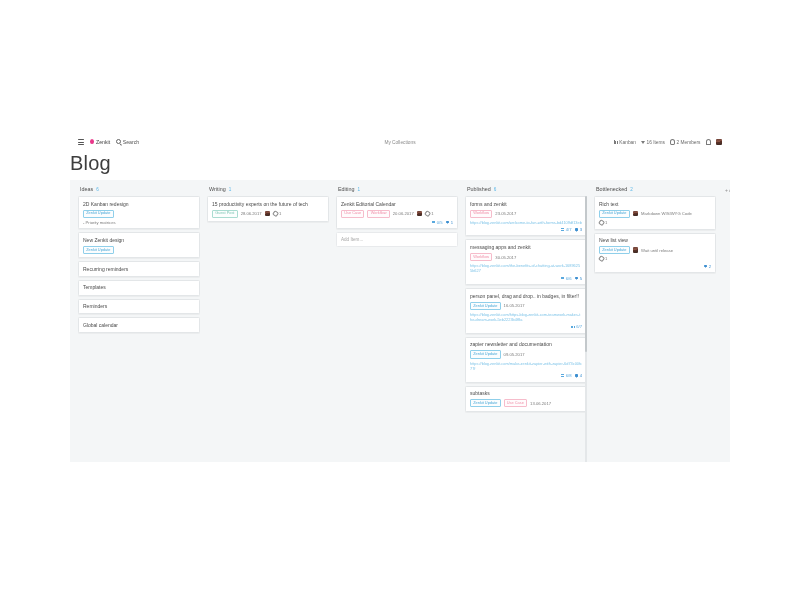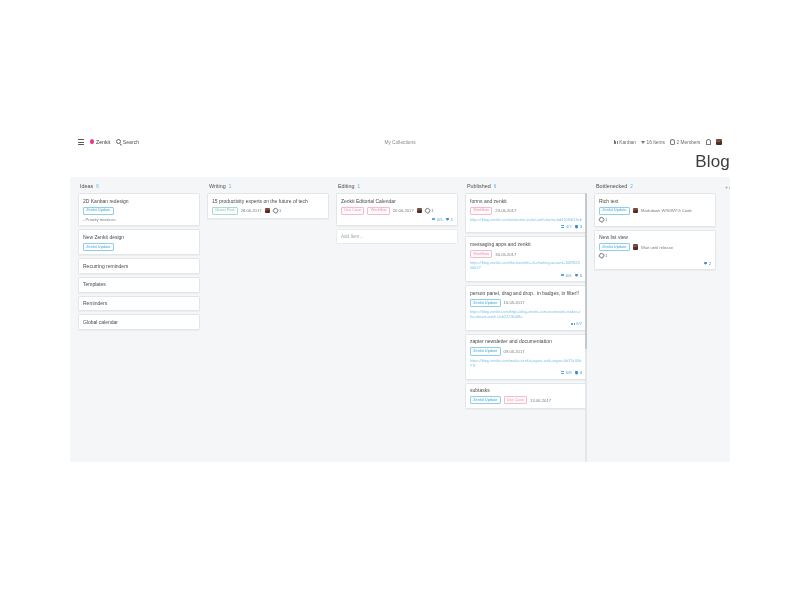--- a/index.html
+++ b/index.html
@@ -61,21 +61,21 @@
     display:inline-block;position:relative;
   }
   .ico-bell:after{content:"";position:absolute;left:0.8px;bottom:-1.1px;width:1.2px;height:0.7px;background:#7a7a7a;}
   .avatar{
     width:6.5px;height:6.5px;border-radius:1px;display:inline-block;
     background:linear-gradient(170deg,#6b3f36 0%,#8d5545 45%,#5d3228 46%,#3c2a24 100%);
   }
   .avatar.sm{width:5.5px;height:5.5px;}
   
   .page-title{
-    text-align:right;font-size:17px;color:#3d3d3d;font-weight:400;
+    text-align:left;font-size:20px;color:#3d3d3d;font-weight:400;
     letter-spacing:0.2px;line-height:1;padding:2px 0 7px;background:#fff;
     font-family:"Liberation Sans","DejaVu Sans",sans-serif;
   }
   
   .board{
     position:relative;background:#f4f6f7;height:calc(100% - 44px);
     padding:6px 0 0 8px;display:flex;gap:0;overflow:hidden;
   }
   .column{width:122px;flex:0 0 122px;margin-right:7px;display:flex;flex-direction:column;min-height:0;}
   .col-head{

